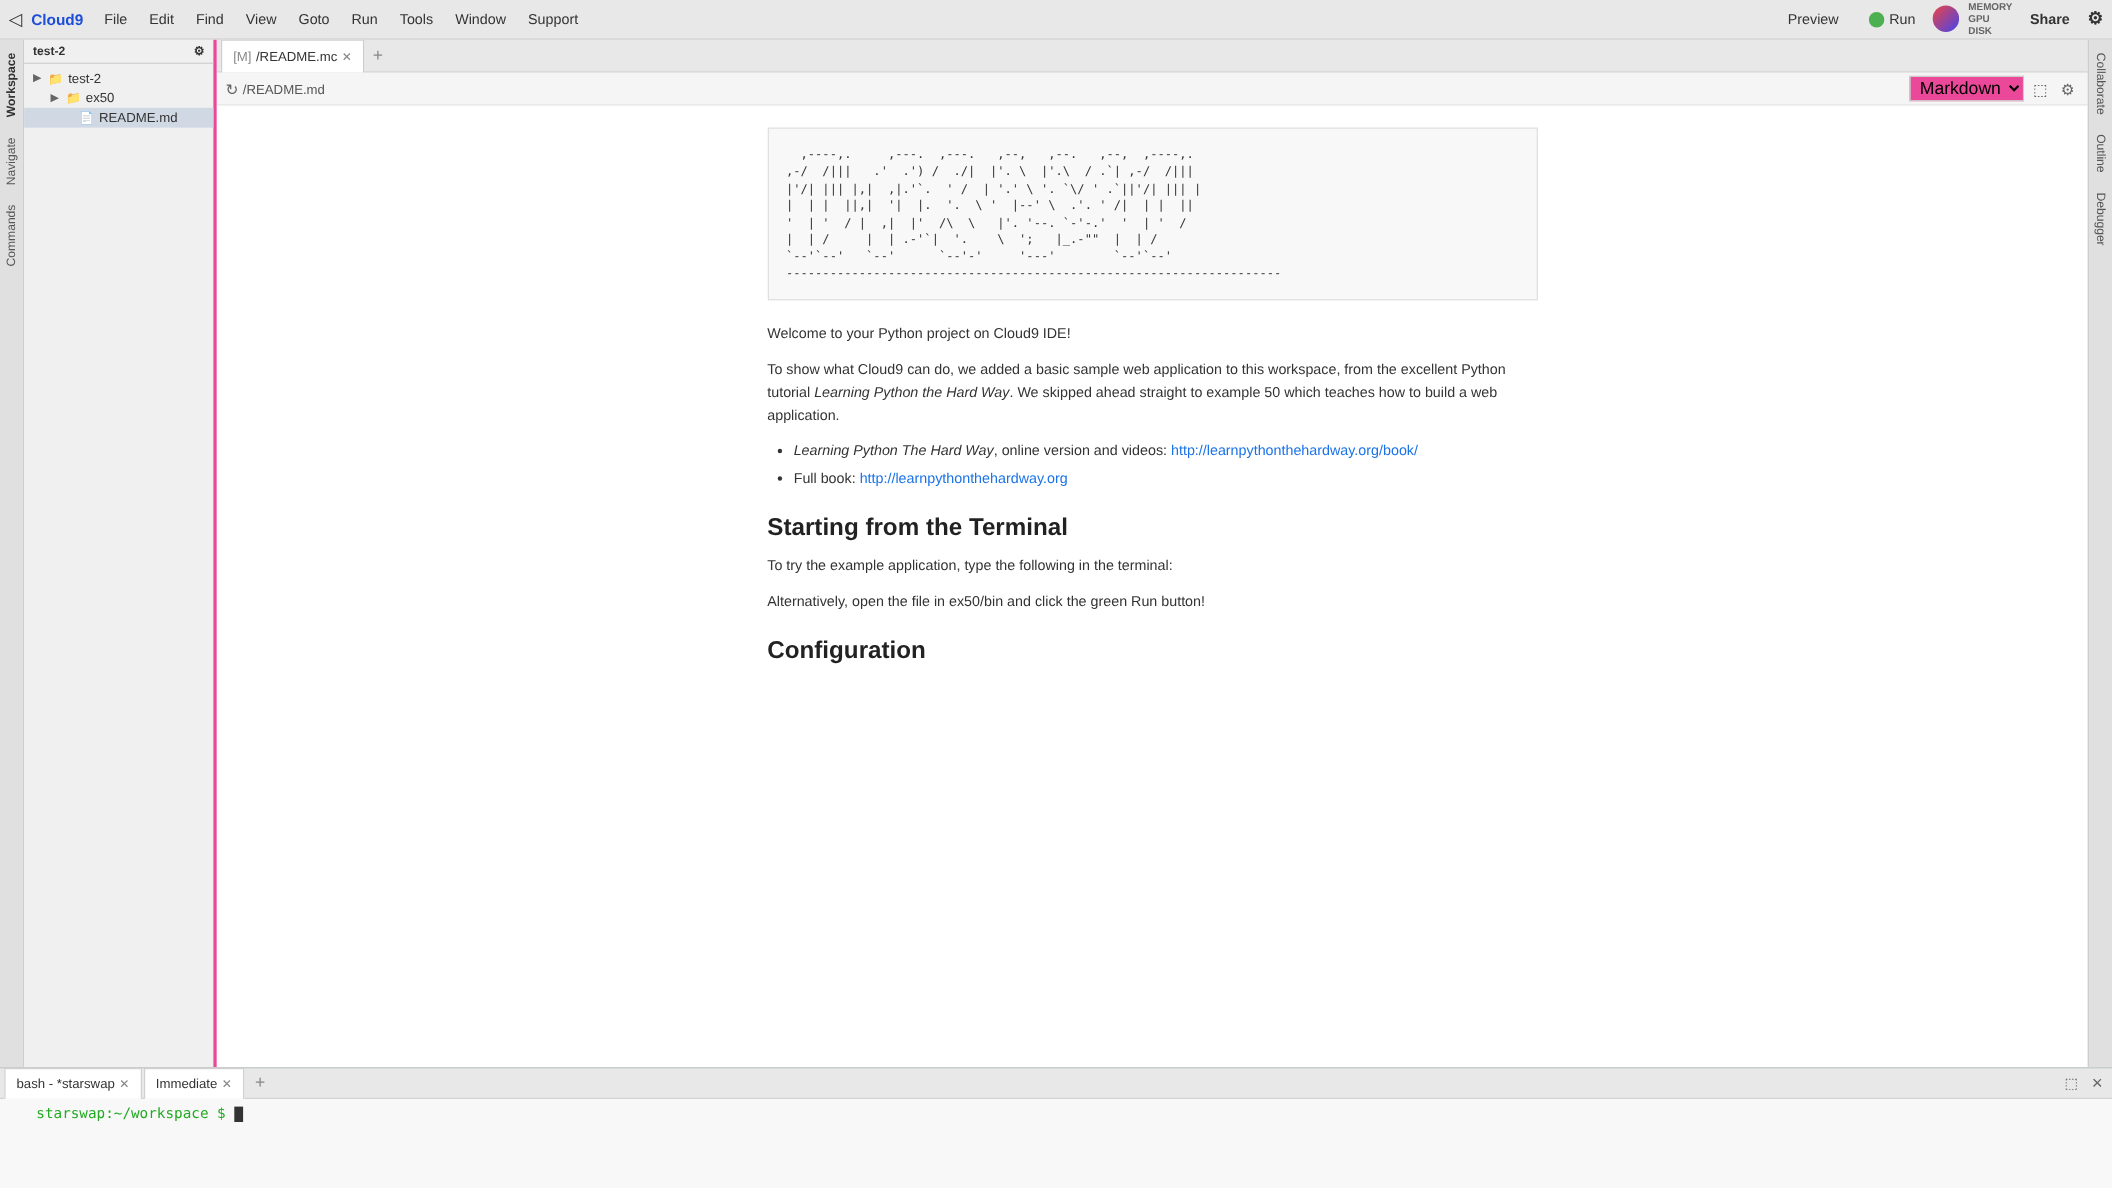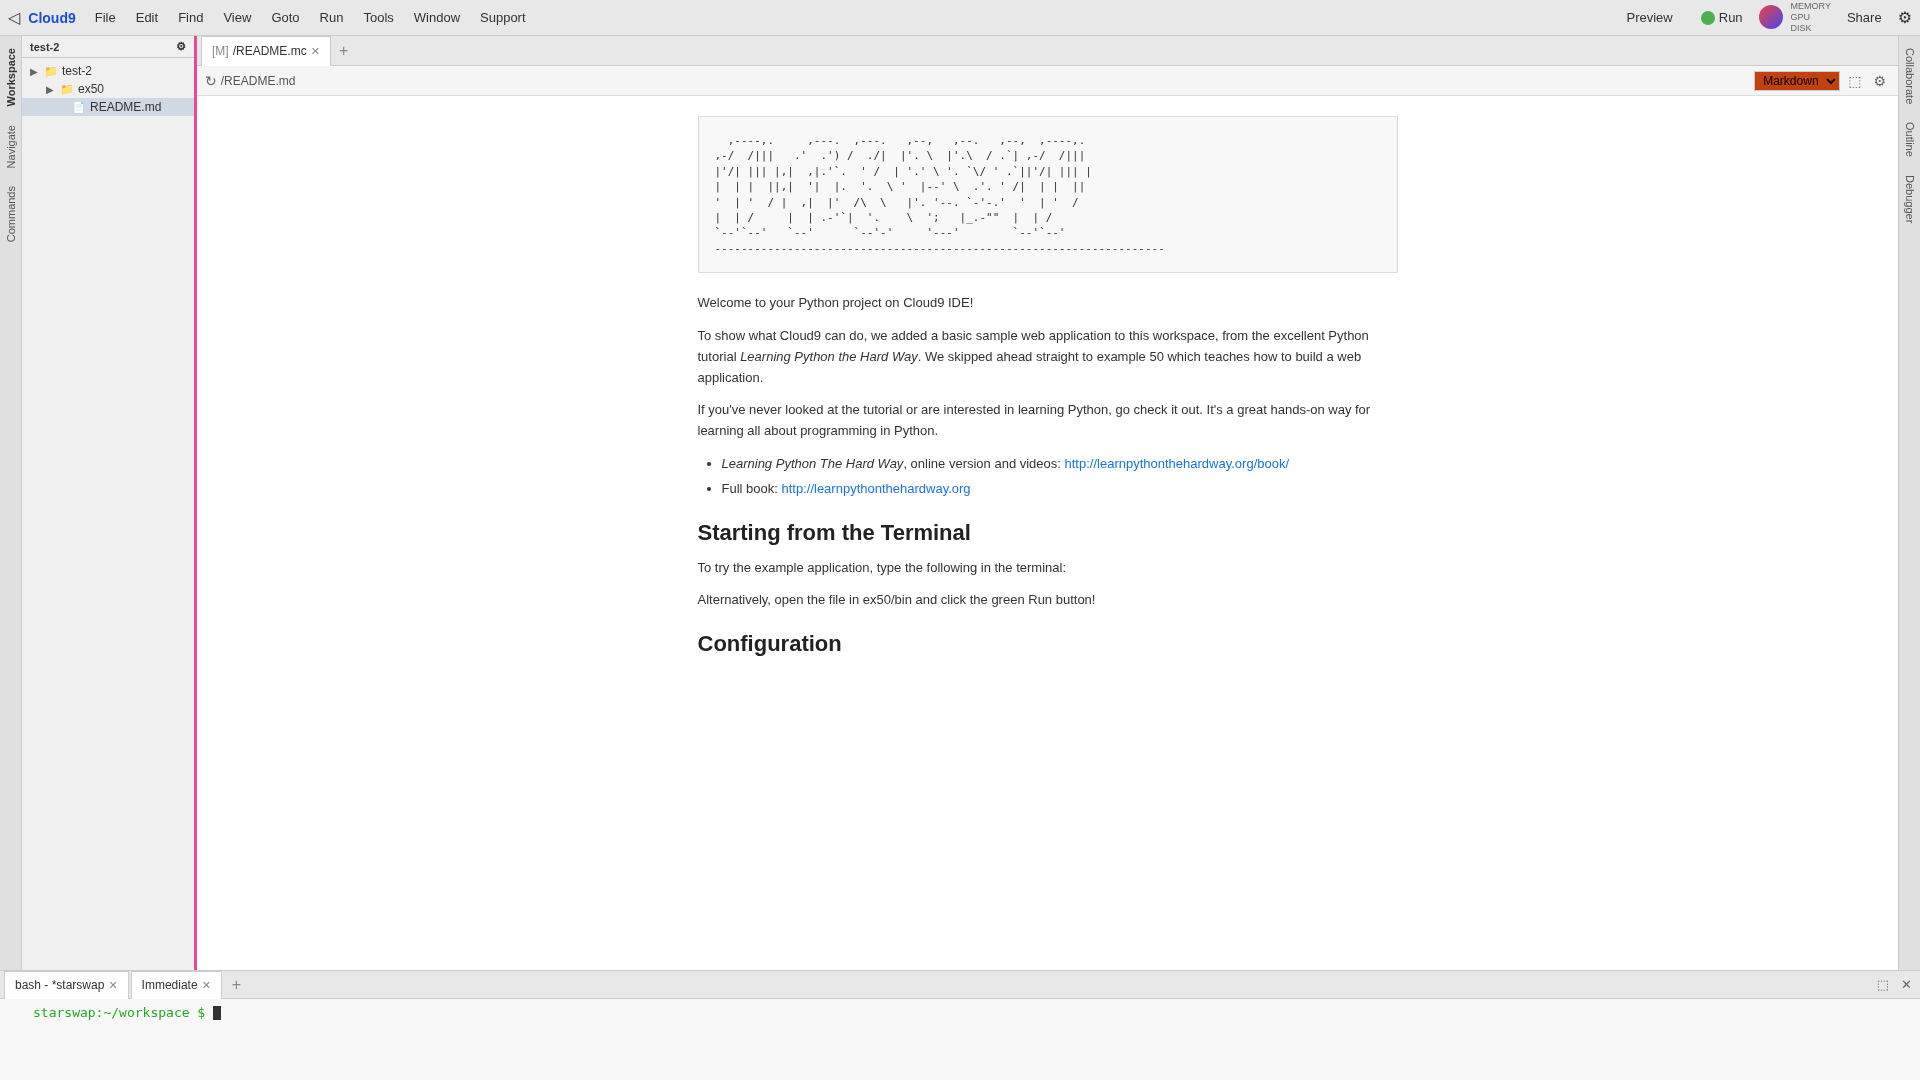--- a/index.html
+++ b/index.html
@@ -6,21 +6,21 @@
     body { font-family: -apple-system, BlinkMacSystemFont, "Segoe UI", sans-serif; font-size: 13px; background: #f3f3f3; color: #333; height: 1080px; width: 1920px; overflow: hidden; display: flex; flex-direction: column; }
 
     
     #menubar { background: #e8e8e8; border-bottom: 1px solid #ccc; display: flex; align-items: center; height: 36px; padding: 0 8px; gap: 4px; flex-shrink: 0; }
     #menubar .logo { font-weight: bold; font-size: 14px; margin-right: 7px; color: #1d4ed8; }
     #menubar .menu-item { padding: 4px 8px; cursor: pointer; border-radius: 3px; font-size: 13px; color: #333; }
     #menubar .spacer { flex: 1; }
     #menubar .preview-btn { padding: 4px 12px; font-size: 13px; cursor: pointer; color: #333; }
     #menubar .run-btn { display: flex; align-items: center; gap: 4px; background: transparent; border: none; cursor: pointer; font-size: 13px; color: #333; padding: 4px 12px; }
     #menubar .run-icon { width: 14px; height: 14px; background: #4caf50; border-radius: 50%; display: inline-block; }
-    #menubar .right-icons { display: flex; align-items: center; gap: 8px; }
+    #menubar .right-icons { display: flex; align-items: center; gap: 8px; font-weight: bold; }
     #menubar .avatar { width: 24px; height: 24px; border-radius: 50%; background: linear-gradient(135deg, #e44, #44e); display: inline-block; }
     #menubar .memory-indicator { display: flex; flex-direction: column; font-size: 9px; color: #666; line-height: 1.2; }
     #menubar .gear-icon { font-size: 16px; cursor: pointer; }
 
     
     #main { display: flex; flex: 1; overflow: hidden; }
 
     
     #left-sidebar-tabs { display: flex; flex-direction: column; width: 22px; background: #e0e0e0; border-right: 1px solid #ccc; align-items: center; padding-top: 4px; gap: 2px; flex-shrink: 0; }
     #left-sidebar-tabs .side-tab { writing-mode: vertical-rl; transform: rotate(180deg); font-size: 11px; padding: 8px 2px; cursor: pointer; color: #555; }
@@ -45,21 +45,21 @@
     .editor-tab { display: flex; align-items: center; gap: 4px; padding: 0 10px; height: 30px; background: #fff; border: 1px solid #ccc; border-bottom: none; font-size: 12px; cursor: pointer; }
     .editor-tab .close-btn { font-size: 11px; color: #888; cursor: pointer; }
     .editor-tab .modified { color: #888; }
     .tab-add-btn { padding: 0 8px; font-size: 16px; color: #888; cursor: pointer; height: 30px; display: flex; align-items: center; }
 
     
     #editor-toolbar { display: flex; align-items: center; padding: 4px 8px; background: #f5f5f5; border-bottom: 1px solid #ddd; height: 30px; flex-shrink: 0; gap: 4px; }
     #editor-toolbar .refresh-btn { cursor: pointer; font-size: 14px; color: #666; }
     #editor-toolbar .path { font-size: 12px; color: #555; }
     #editor-toolbar .spacer { flex: 1; }
-    #editor-toolbar .mode-select { font-size: 12px; padding: 1px 4px; border: 1px solid #ccc; background: #c2410c; cursor: pointer; }
+    #editor-toolbar .mode-select { font-size: 16px; padding: 1px 4px; border: 1px solid #ccc; background: #ec4899; cursor: pointer; }
     #editor-toolbar .icon-btn { cursor: pointer; font-size: 14px; color: #666; padding: 0 4px; }
 
     
     #preview-area { flex: 1; overflow-y: auto; background: #fff; padding: 20px 40px; }
 
     
     .md-content { max-width: 700px; margin: 0 auto; }
     .ascii-art-box { background: #f8f8f8; border: 1px solid #ddd; padding: 16px; font-family: monospace; font-size: 11px; line-height: 1.4; margin-bottom: 20px; white-space: pre; }
     .md-p { font-size: 13px; line-height: 1.6; margin-bottom: 12px; color: #333; }
     .md-p em { font-style: italic; }
@@ -183,21 +183,20 @@
 |  | /     |  | .-'`|  '.    \  ';   |_.-""  |  | /
 `--'`--'   `--'      `--'-'     '---'        `--'`--'
 --------------------------------------------------------------------</div>
 
         <p class="md-p">Welcome to your Python project on Cloud9 IDE!</p>
 
         <p class="md-p">
           <span>To show what Cloud9 can do, we added a basic sample web application to this workspace, from the excellent Python tutorial </span><em>Learning Python the Hard Way</em><span>. We skipped ahead straight to example 50 which teaches how to build a web application.</span>
         </p>
 
-        <p class="md-p">If you've never looked at the tutorial or are interested in learning Python, go check it out. It's a great hands-on way for learning all about programming in Python.</p>
 
         <ul class="md-ul">
           <li>
             <em>Learning Python The Hard Way</em><span>, online version and videos: </span><a href="#" class="md-link">http://learnpythonthehardway.org/book/</a>
           </li>
           <li>
             <span>Full book: </span><a href="#" class="md-link">http://learnpythonthehardway.org</a>
           </li>
         </ul>
 

